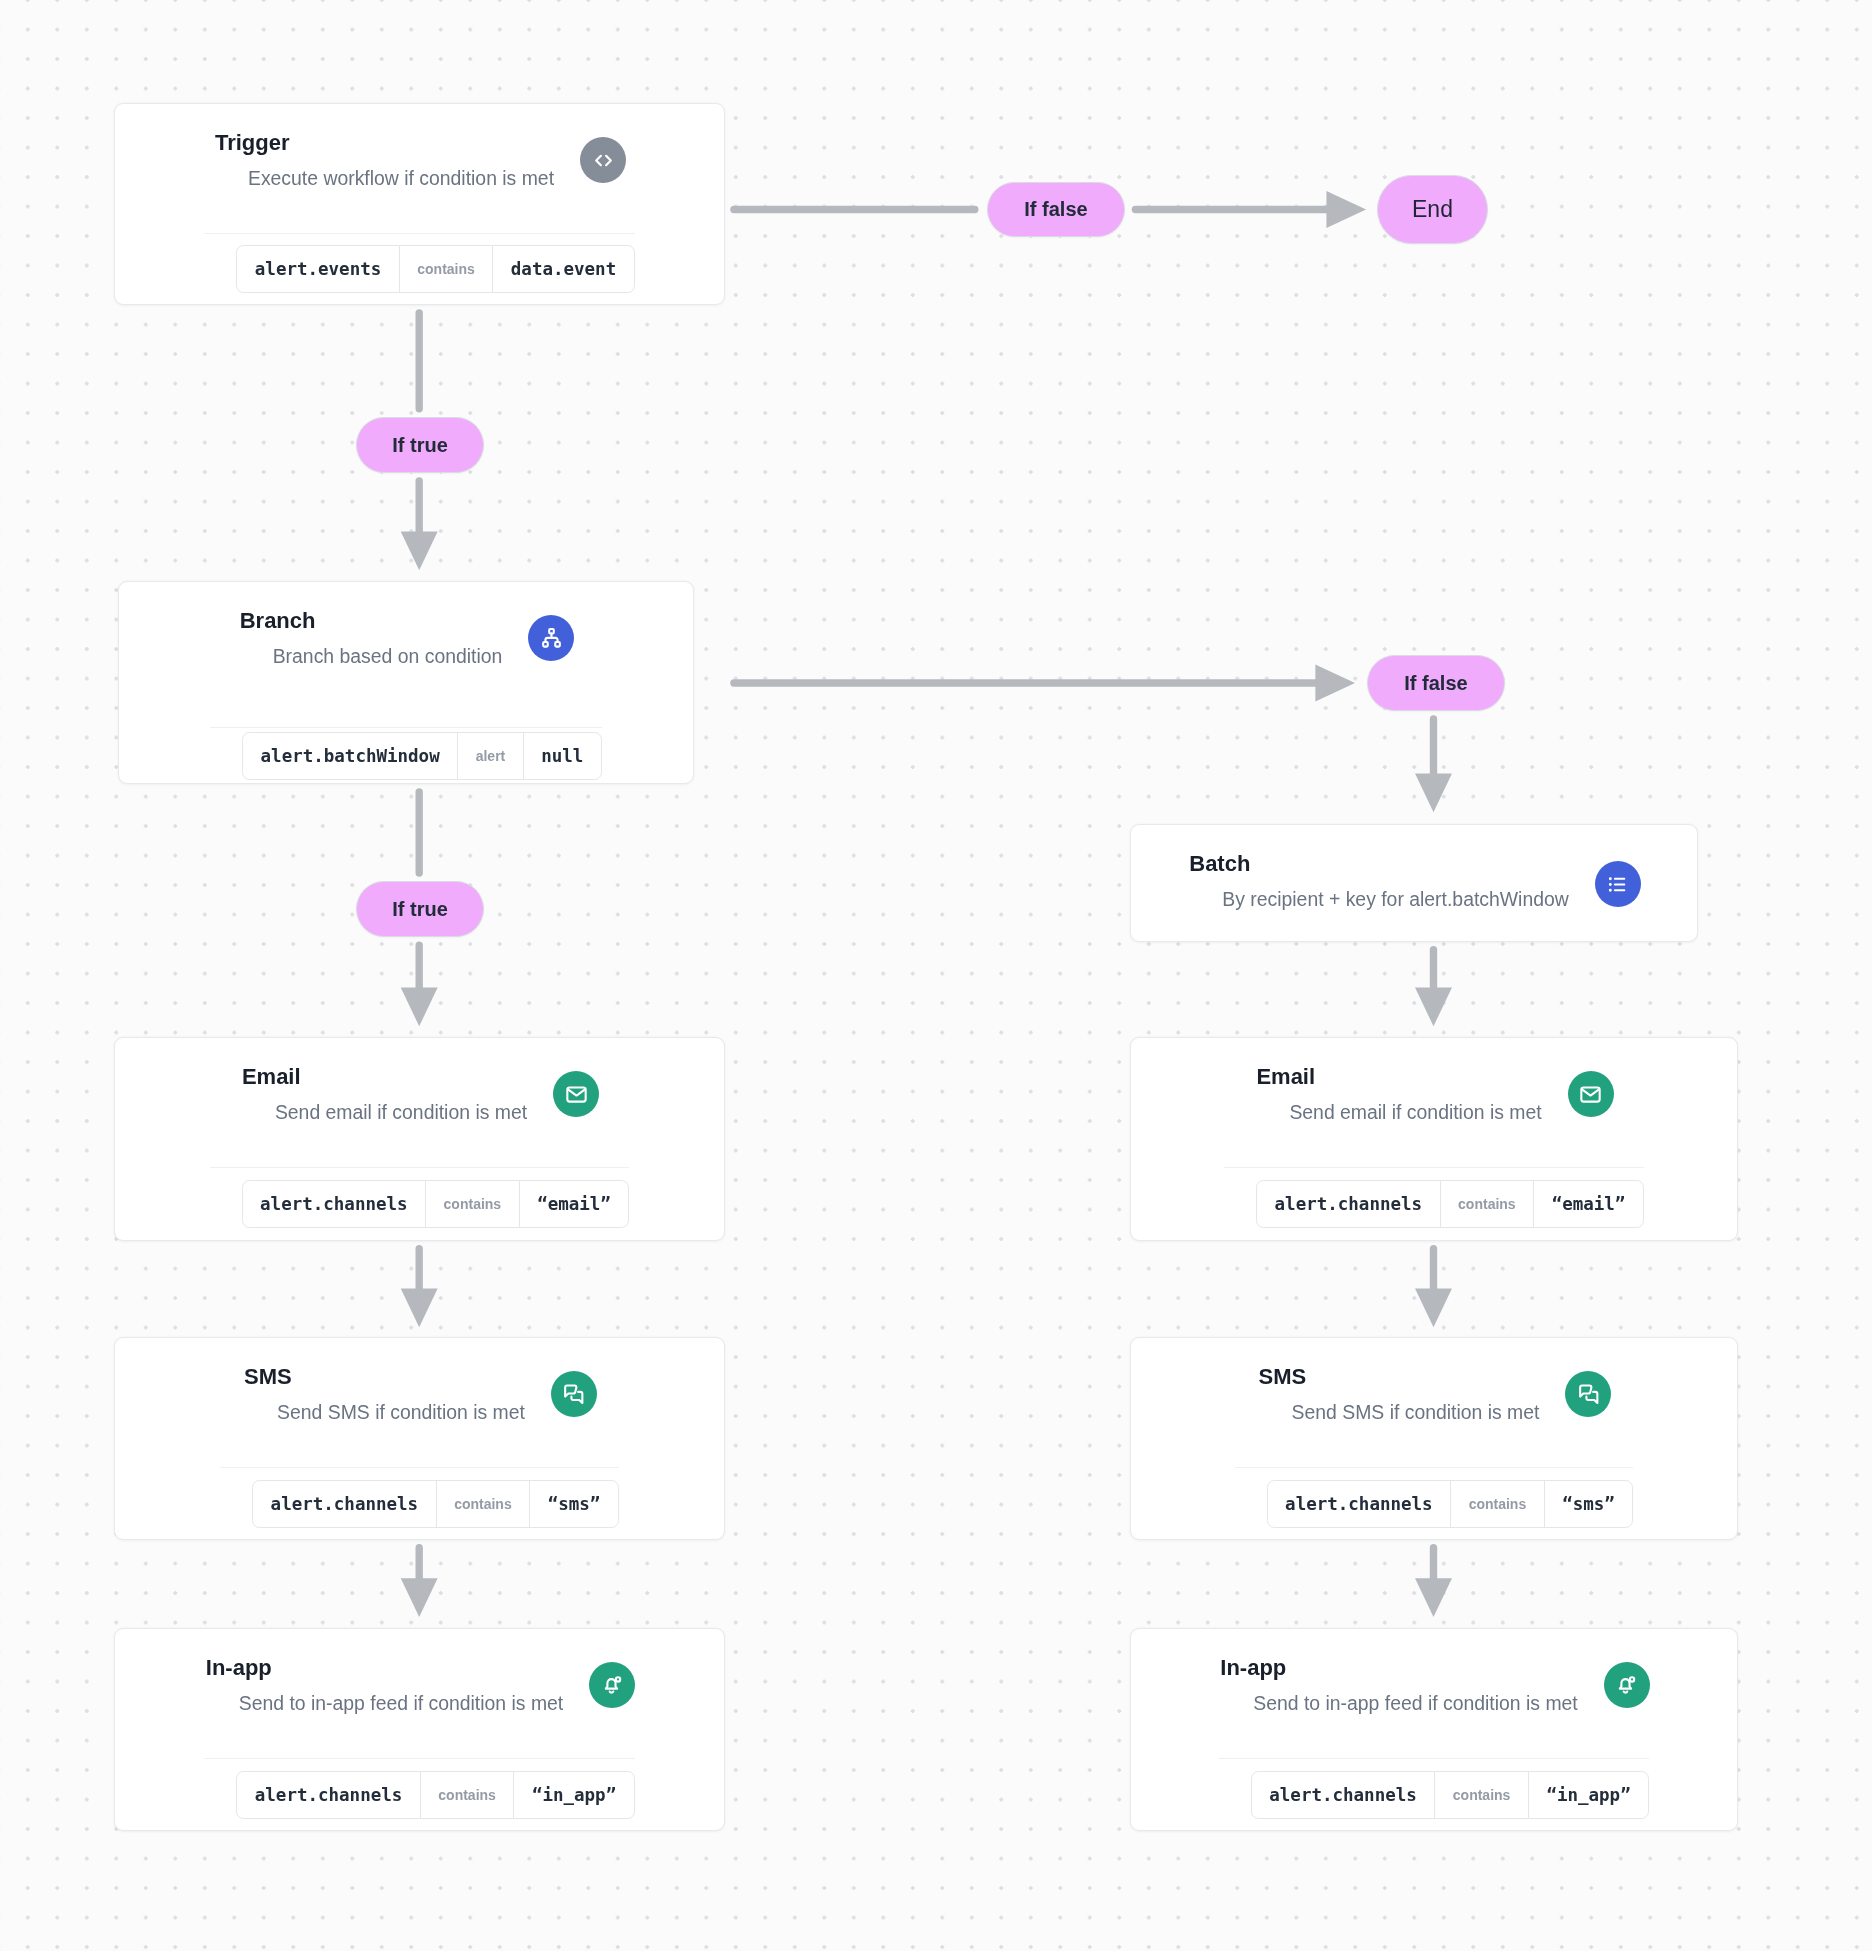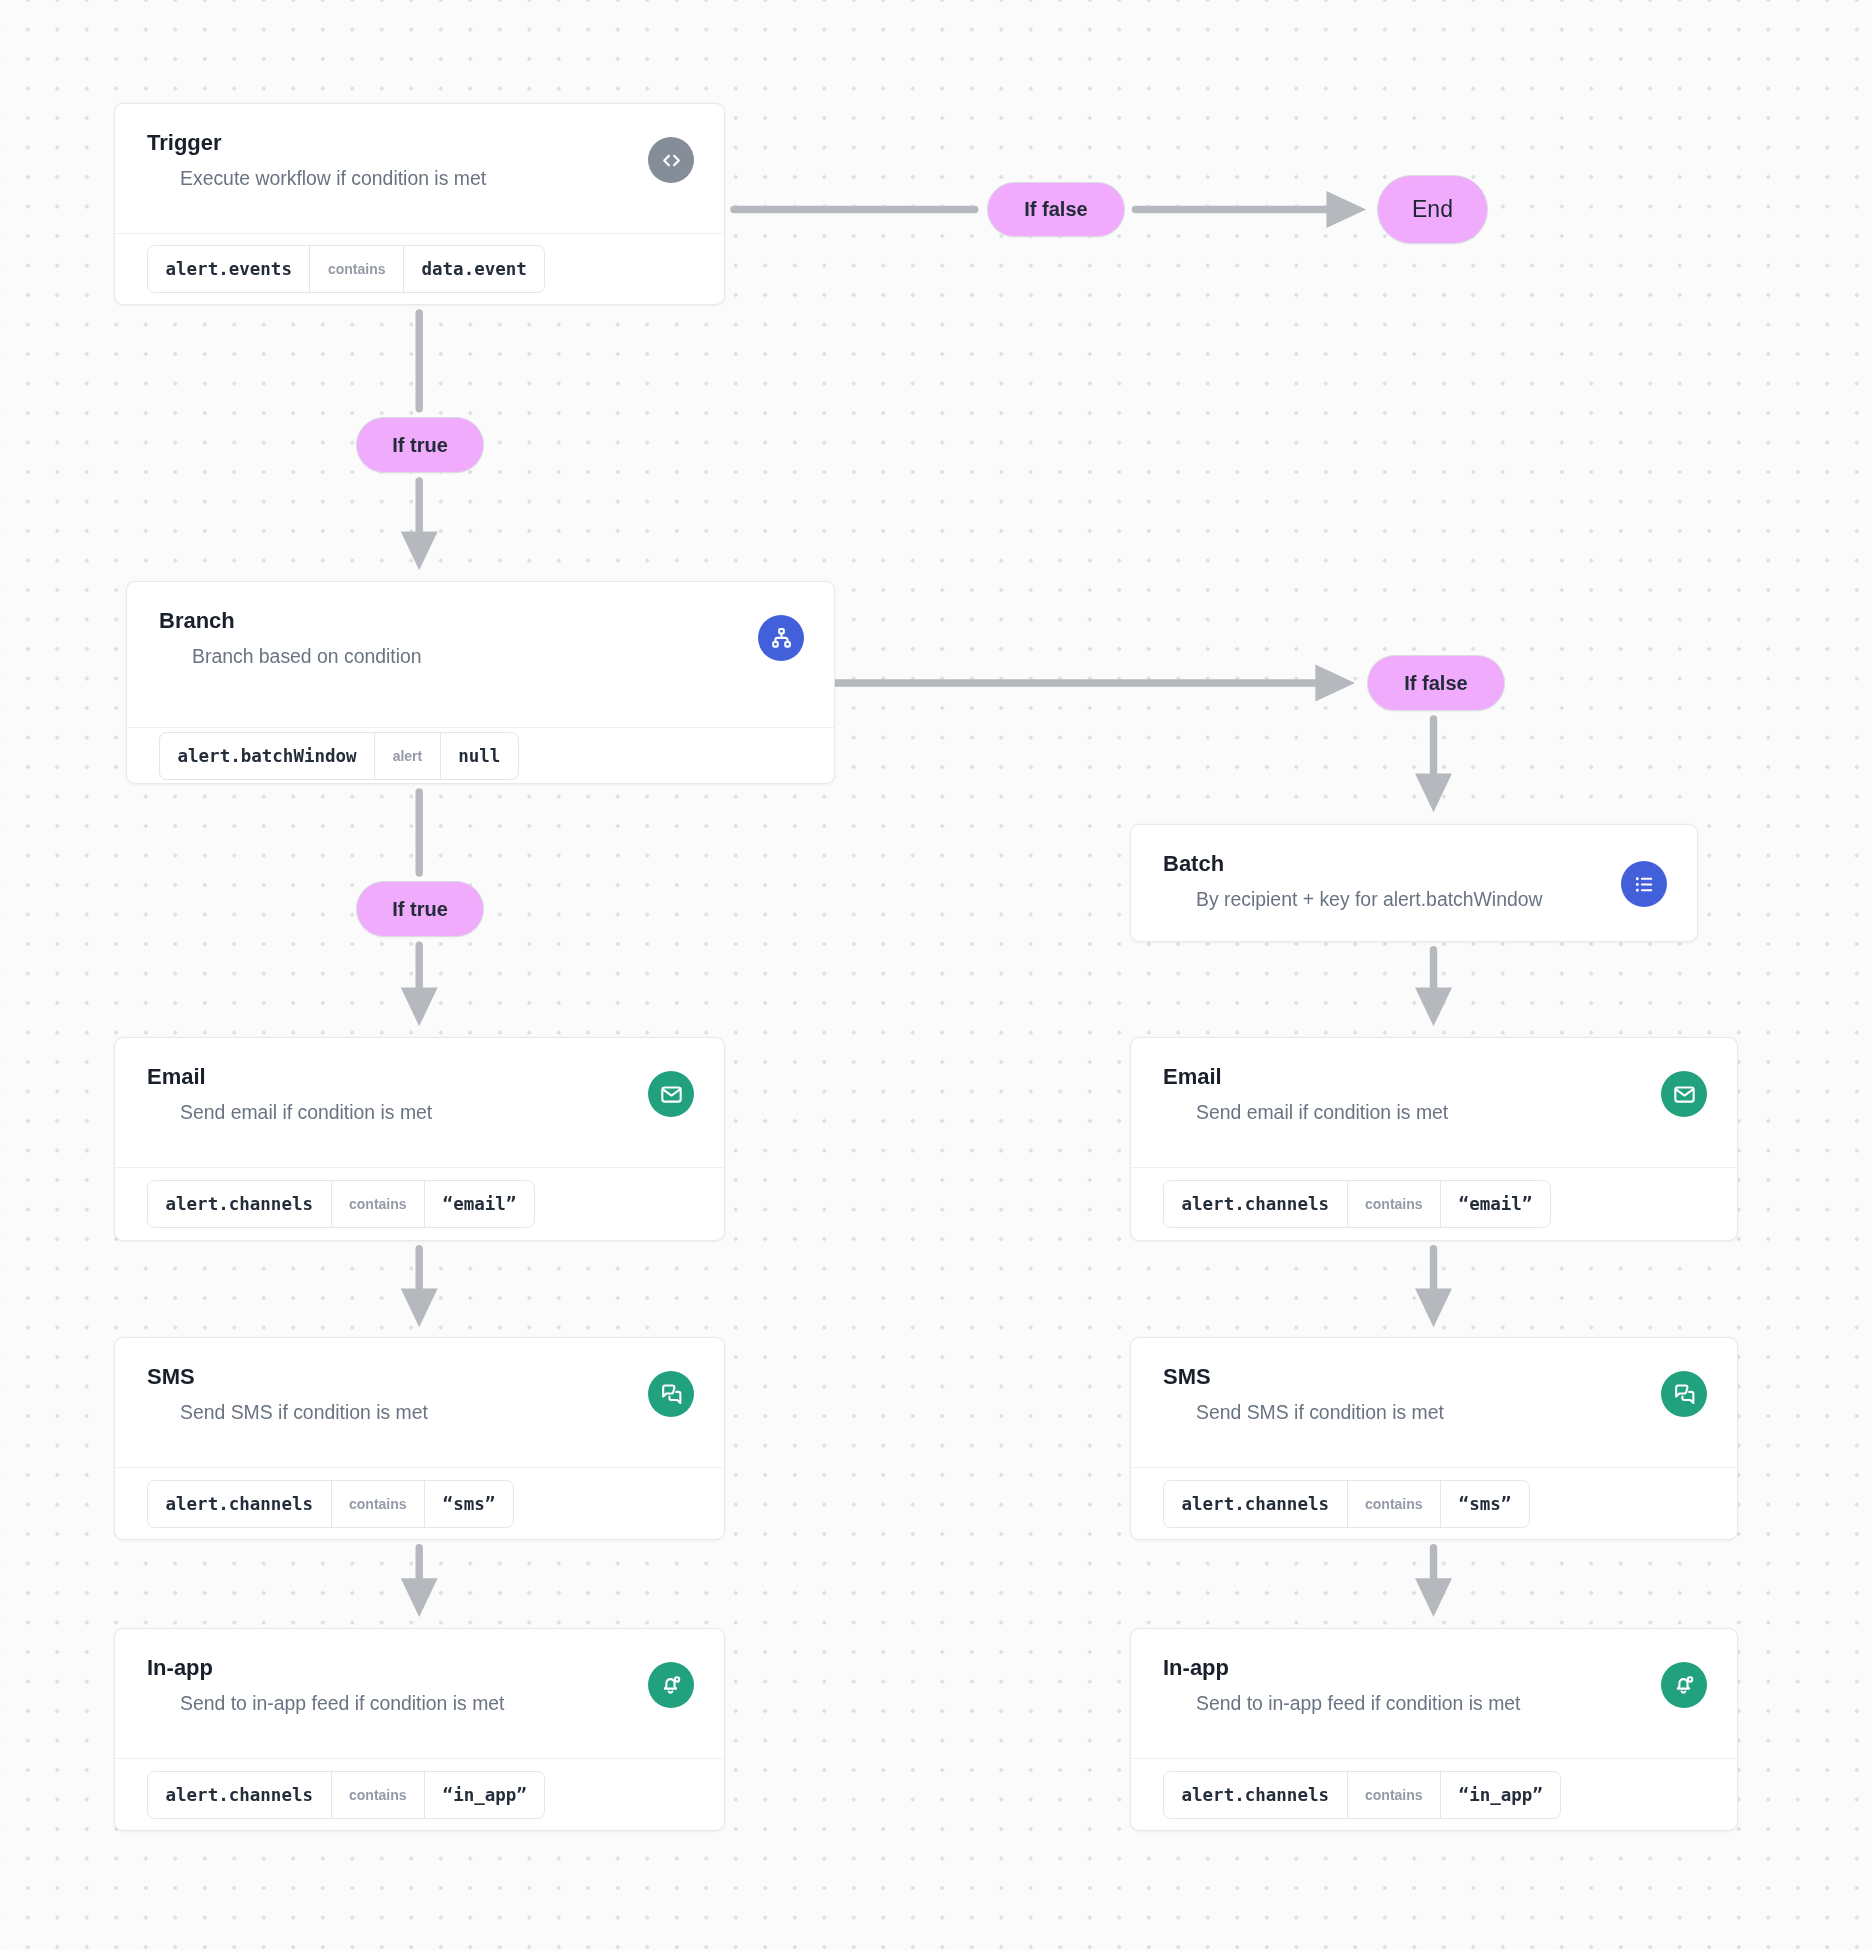--- a/index.html
+++ b/index.html
@@ -6,21 +6,21 @@
   body{
     width:1873px;height:1952px;position:relative;overflow:hidden;
     background-color:#FBFBFC;
     background-image:radial-gradient(circle,#DEDFE2 1.6px,rgba(0,0,0,0) 1.7px);
     background-size:29.5px 29.5px;background-position:13px 14.8px;
     font-family:"Liberation Sans",sans-serif;
   }
   #connectors{position:absolute;left:0;top:0;pointer-events:none;}
   .card{
     position:absolute;background:#fff;border:0.9px solid #E7E9EC;border-radius:9.2px;
-    box-shadow:0 0.9px 2.8px rgba(16,24,40,.05);display:flex;flex-direction:column;box-sizing:border-box;
+    box-shadow:0 0.9px 2.8px rgba(16,24,40,.05);display:flex;flex-direction:column;box-sizing:border-box;align-items:center;
   }
   .card-header{position:relative;flex:0 0 129px;}
   .card.no-cond .card-header{flex:1 1 auto;}
   .card-text{padding:26px 102px 0 32px;}
   .card-title{font-size:22px;font-weight:600;color:#19202B;line-height:1.15;margin-bottom:12px;}
   .card-subtitle{font-size:19.4px;font-weight:400;color:#6A7382;line-height:1.2;margin-left:33px;}
   .icon-circle{
     position:absolute;top:33px;right:30px;width:46px;height:46px;border-radius:50%;
     display:flex;align-items:center;justify-content:center;
   }
@@ -104,21 +104,21 @@
   </div>
   <div class="card-cond">
     <div class="cond-pill">
       <span class="cond-seg cond-code">alert.events</span>
       <span class="cond-seg cond-op">contains</span>
       <span class="cond-seg cond-code">data.event</span>
     </div>
   </div>
 </div>
 
-<div class="card" style="left:126px;top:581px;width:709px;height:203px;gap:16px;">
+<div class="card" style="left:118px;top:581px;width:576px;height:203px;gap:16px;">
   <div class="card-header">
     <div class="card-text">
       <div class="card-title">Branch</div>
       <div class="card-subtitle">Branch based on condition</div>
     </div>
     <div class="icon-circle icon-blue">
       <svg viewBox="0 0 24 24" fill="none" stroke="#fff" stroke-width="2" stroke-linecap="round" stroke-linejoin="round">
         <rect x="9.8" y="2.8" width="4.4" height="4.4" rx="1"></rect>
         <rect x="4" y="15.4" width="4.4" height="4.4" rx="1"></rect>
         <rect x="15.6" y="15.4" width="4.4" height="4.4" rx="1"></rect>

